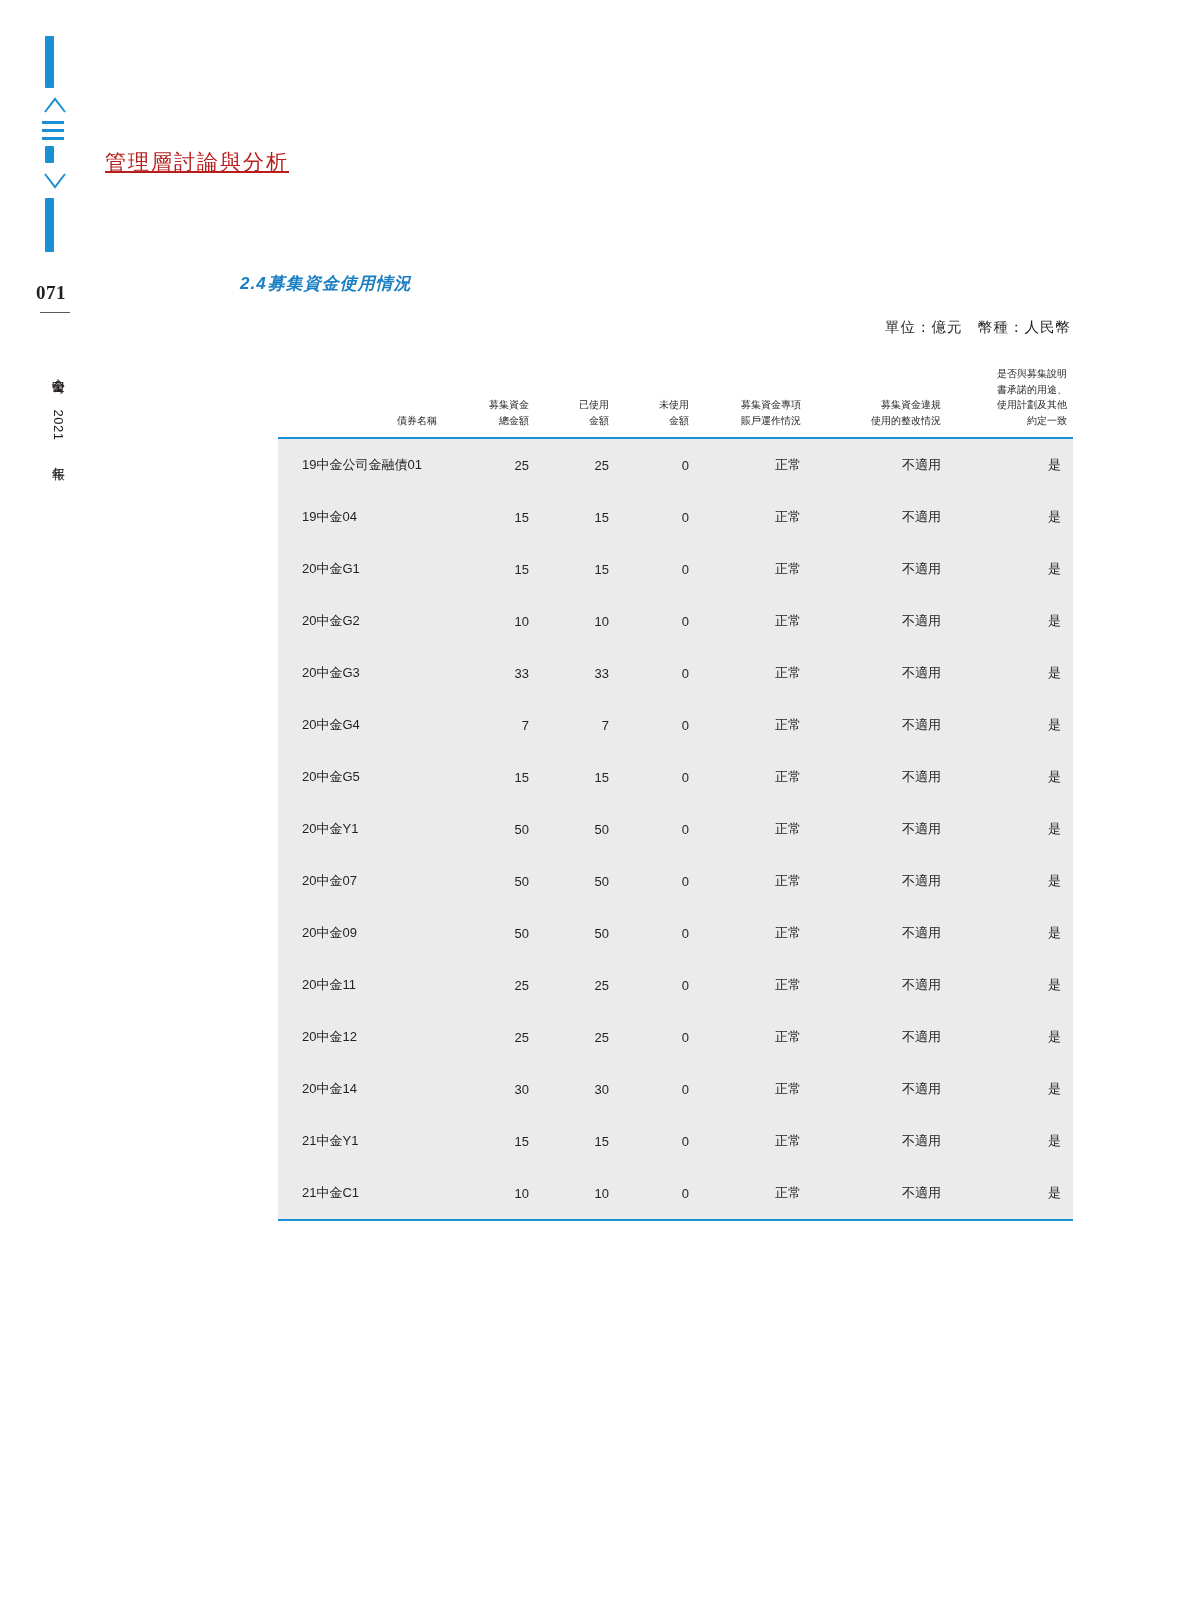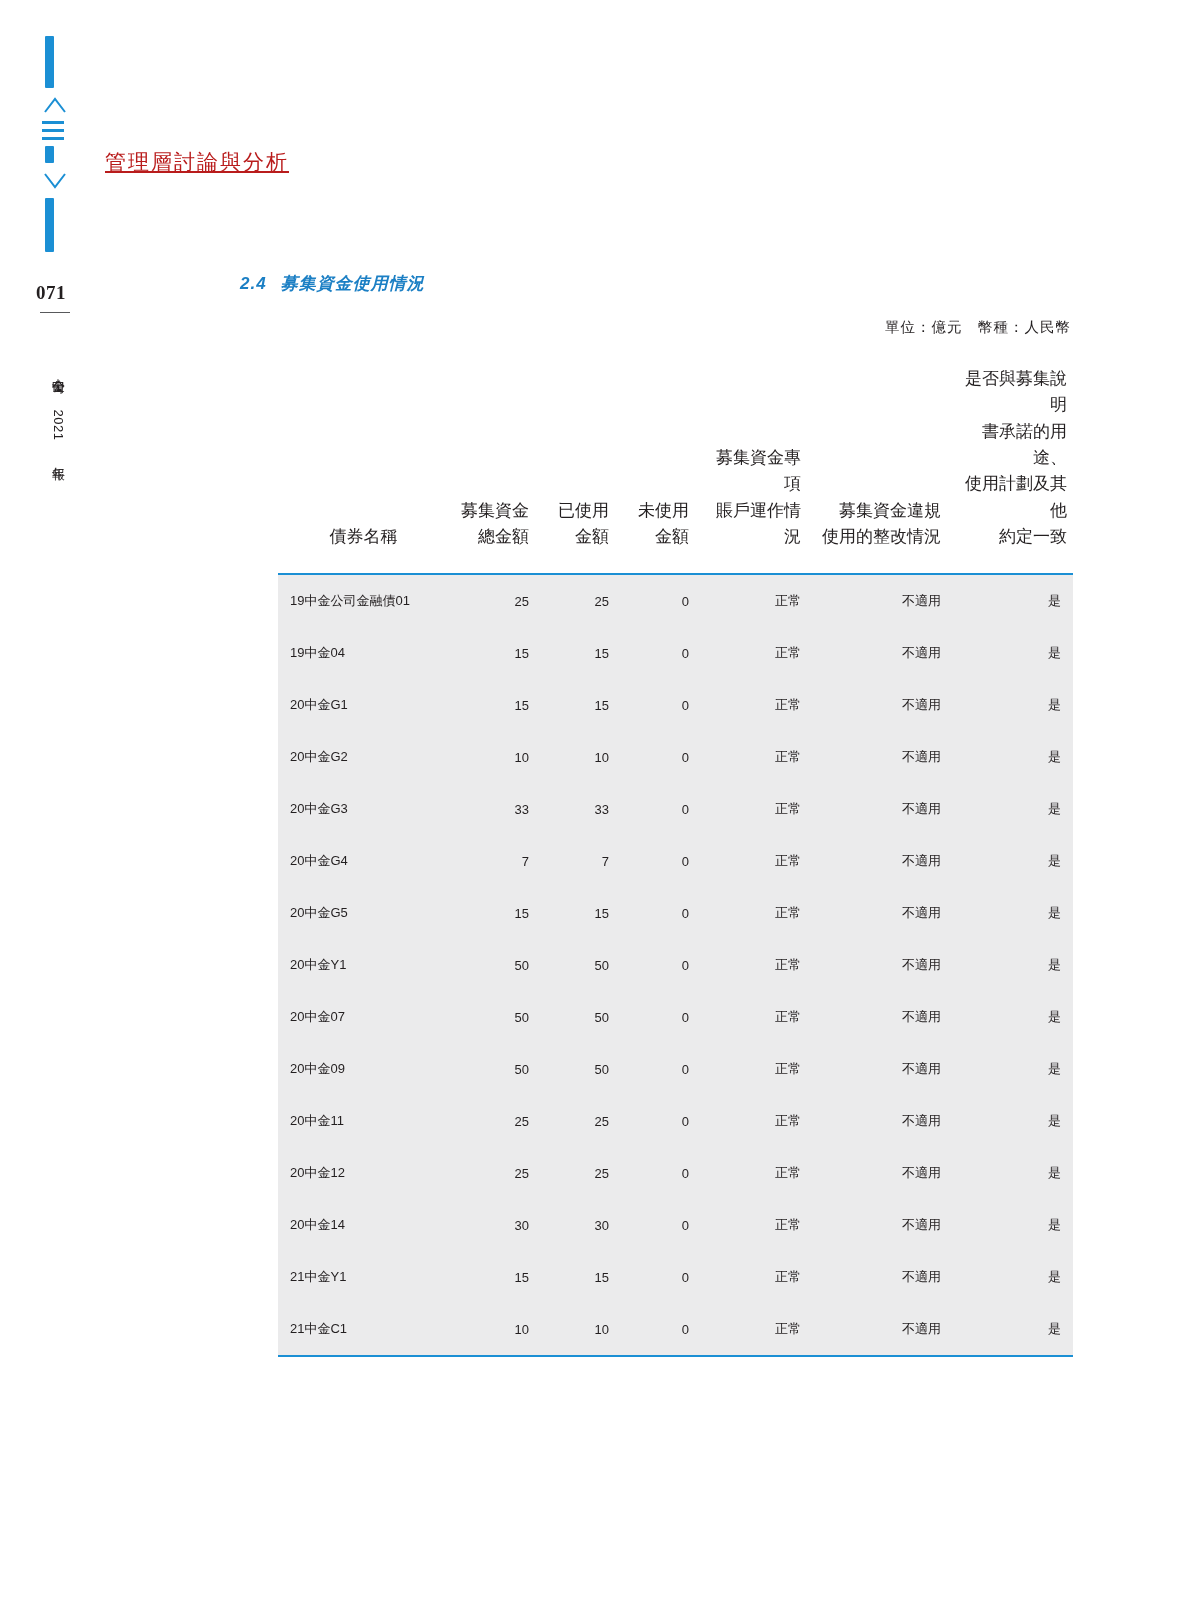--- a/index.html
+++ b/index.html
@@ -108,21 +108,21 @@
     position: absolute;
     left: 240px;
     top: 272px;
     color: #1b7fc4;
     font-weight: bold;
     font-style: italic;
     font-size: 17px;
     letter-spacing: 1px;
     white-space: nowrap;
   }
-  .section-head .num { margin-right: 14px; }
+  .section-head .num { margin-right: 1px; }
 
   .unit-line {
     position: absolute;
     right: 119px;
     top: 318px;
     font-size: 14.5px;
     letter-spacing: 1px;
     color: #231f20;
     white-space: nowrap;
   }
@@ -135,44 +135,44 @@
     width: 795px;
   }
   table.fund-table {
     border-collapse: collapse;
     width: 795px;
     font-size: 13px;
     color: #231f20;
   }
   table.fund-table thead th {
     font-weight: normal;
-    font-size: 17px;
+    font-size: 10px;
     vertical-align: bottom;
-    padding: 0 6px 23px 6px;
+    padding: 0 6px 9px 6px;
     line-height: 1.55;
     text-align: right;
     white-space: pre-line;
   }
   table.fund-table thead th.col-name {
-    text-align: center;
+    text-align: right;
     padding-left: 12px;
   }
   table.fund-table thead tr th {
     border-bottom: 2.5px solid #1b8fd4;
   }
   table.fund-table tbody td {
     padding: 17px 6px 17px 6px;
     text-align: right;
     font-size: 13px;
     background: #ebebec;
     white-space: nowrap;
   }
   table.fund-table tbody td.col-name {
     text-align: left;
-    padding-left: 12px;
+    padding-left: 24px;
   }
   table.fund-table tbody td.pad-right {
     padding-right: 12px;
   }
   table.fund-table tbody tr:last-child td {
     border-bottom: 2.5px solid #1b8fd4;
   }
 
   
   col.c-name   { width: 165px; }

